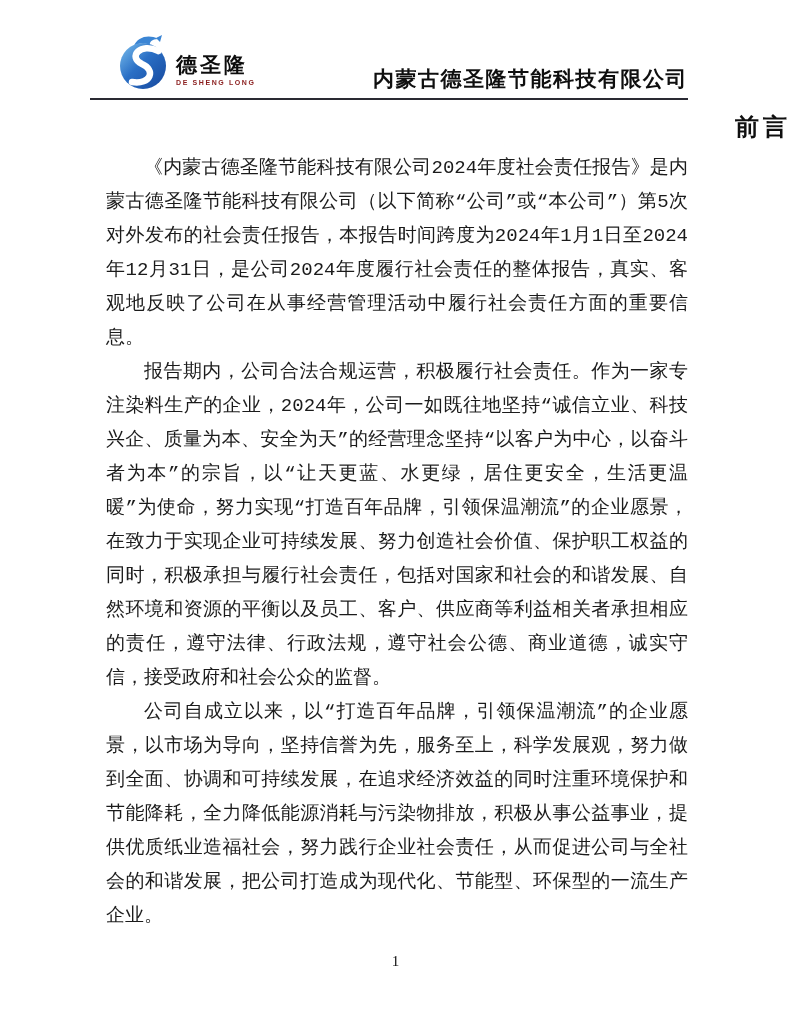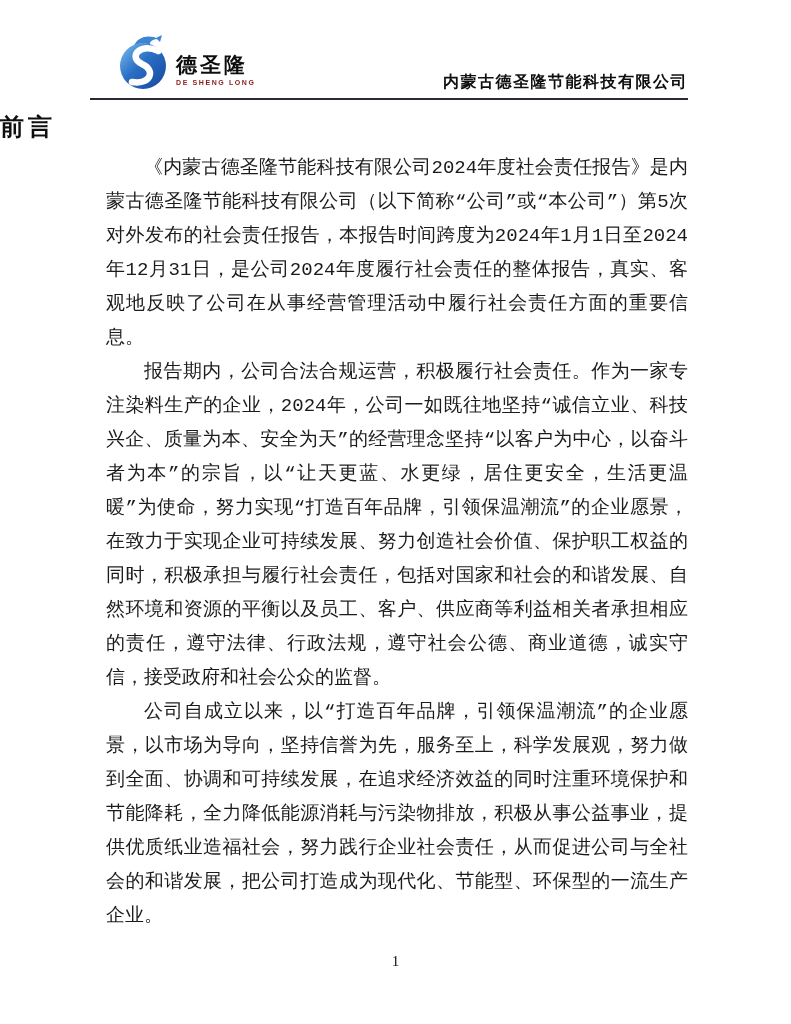--- a/index.html
+++ b/index.html
@@ -26,25 +26,25 @@
     font-size:21px; font-weight:bold; color:#0d0d0d;
     letter-spacing:3px; line-height:1.05; white-space:nowrap;
   }
   .logo-en {
     font-family:"Liberation Sans","DejaVu Sans",sans-serif;
     font-size:7px; font-weight:bold; color:#8a1c1c;
     letter-spacing:1.6px; margin-top:2px; white-space:nowrap;
   }
   .company-name {
     position:absolute; right:0; bottom:5px;
-    font-size:16px; font-weight:bold; letter-spacing:1.5px;
+    font-size:21px; font-weight:bold; letter-spacing:1.5px;
     white-space:nowrap; color:#0f0f0f;
   }
   .doc-title {
-    text-align:left;
+    text-align:right;
     font-size:24px; font-weight:bold;
     letter-spacing:4px;
     margin:11px 0 8px 0; color:#0f0f0f;
   }
   .content { margin:0 103px 0 106px; }
   .content p {
     margin:0; padding:0;
     font-size:19px; line-height:34px;
     text-indent:2em;
     text-align:justify;

